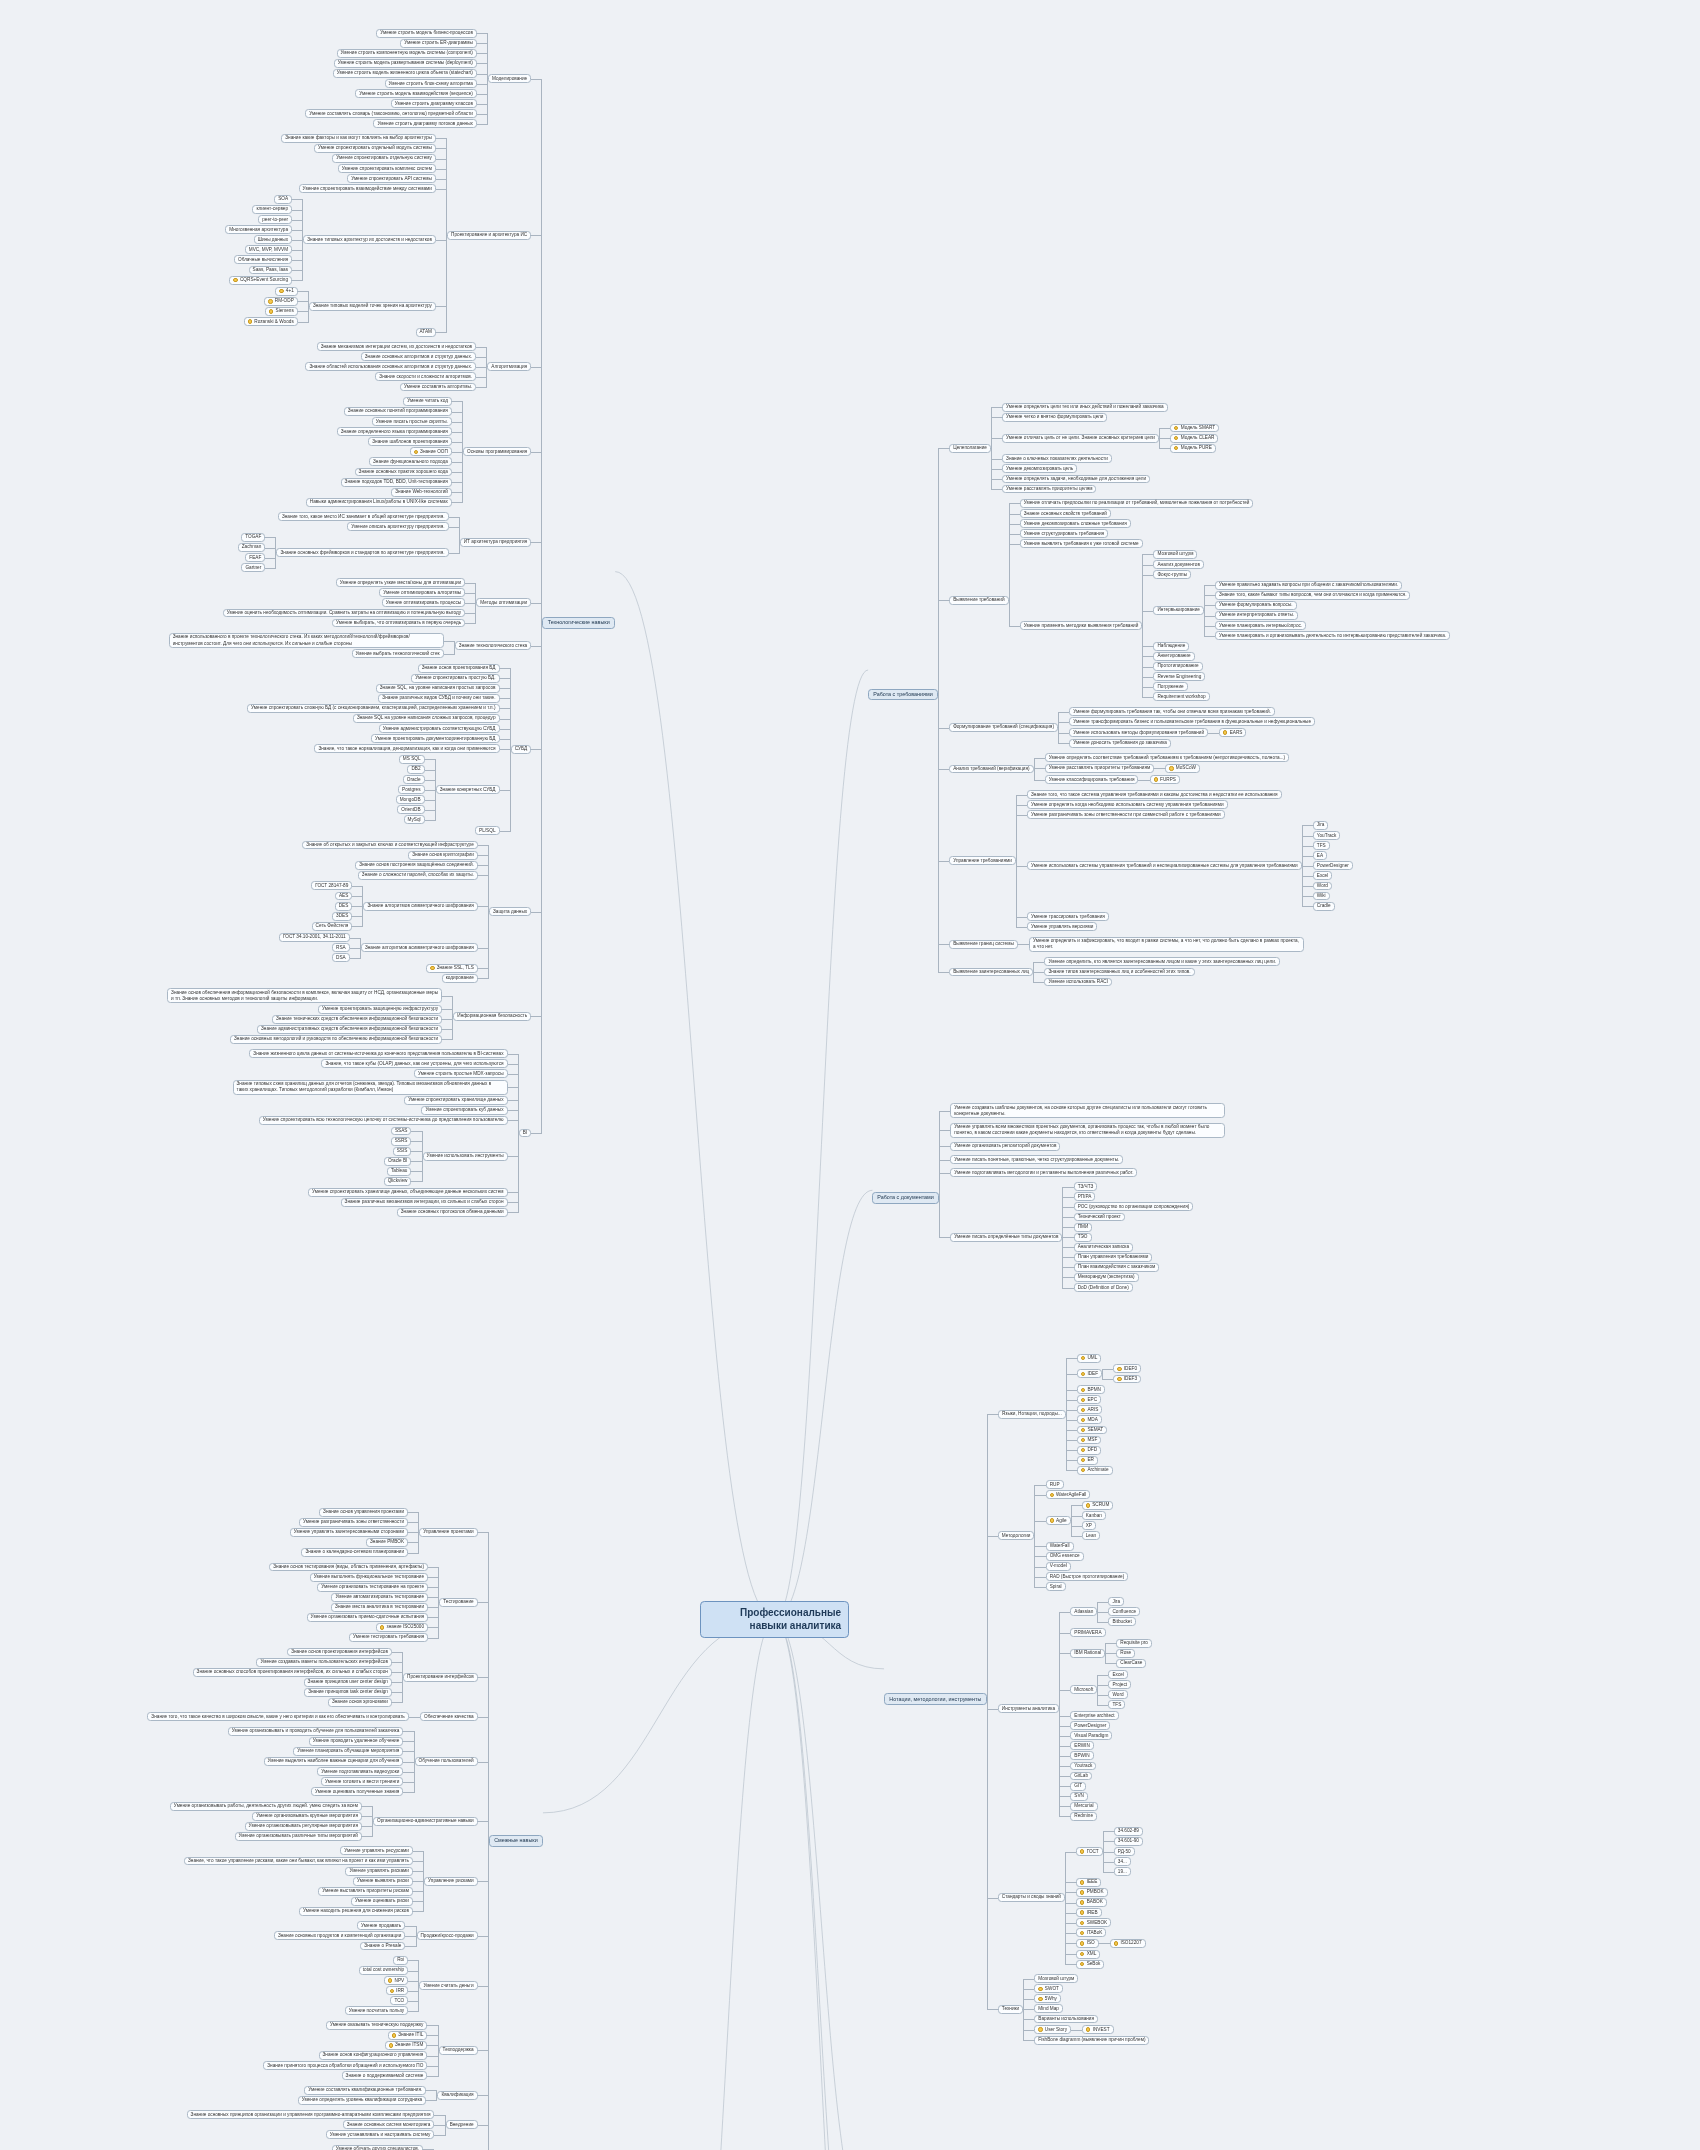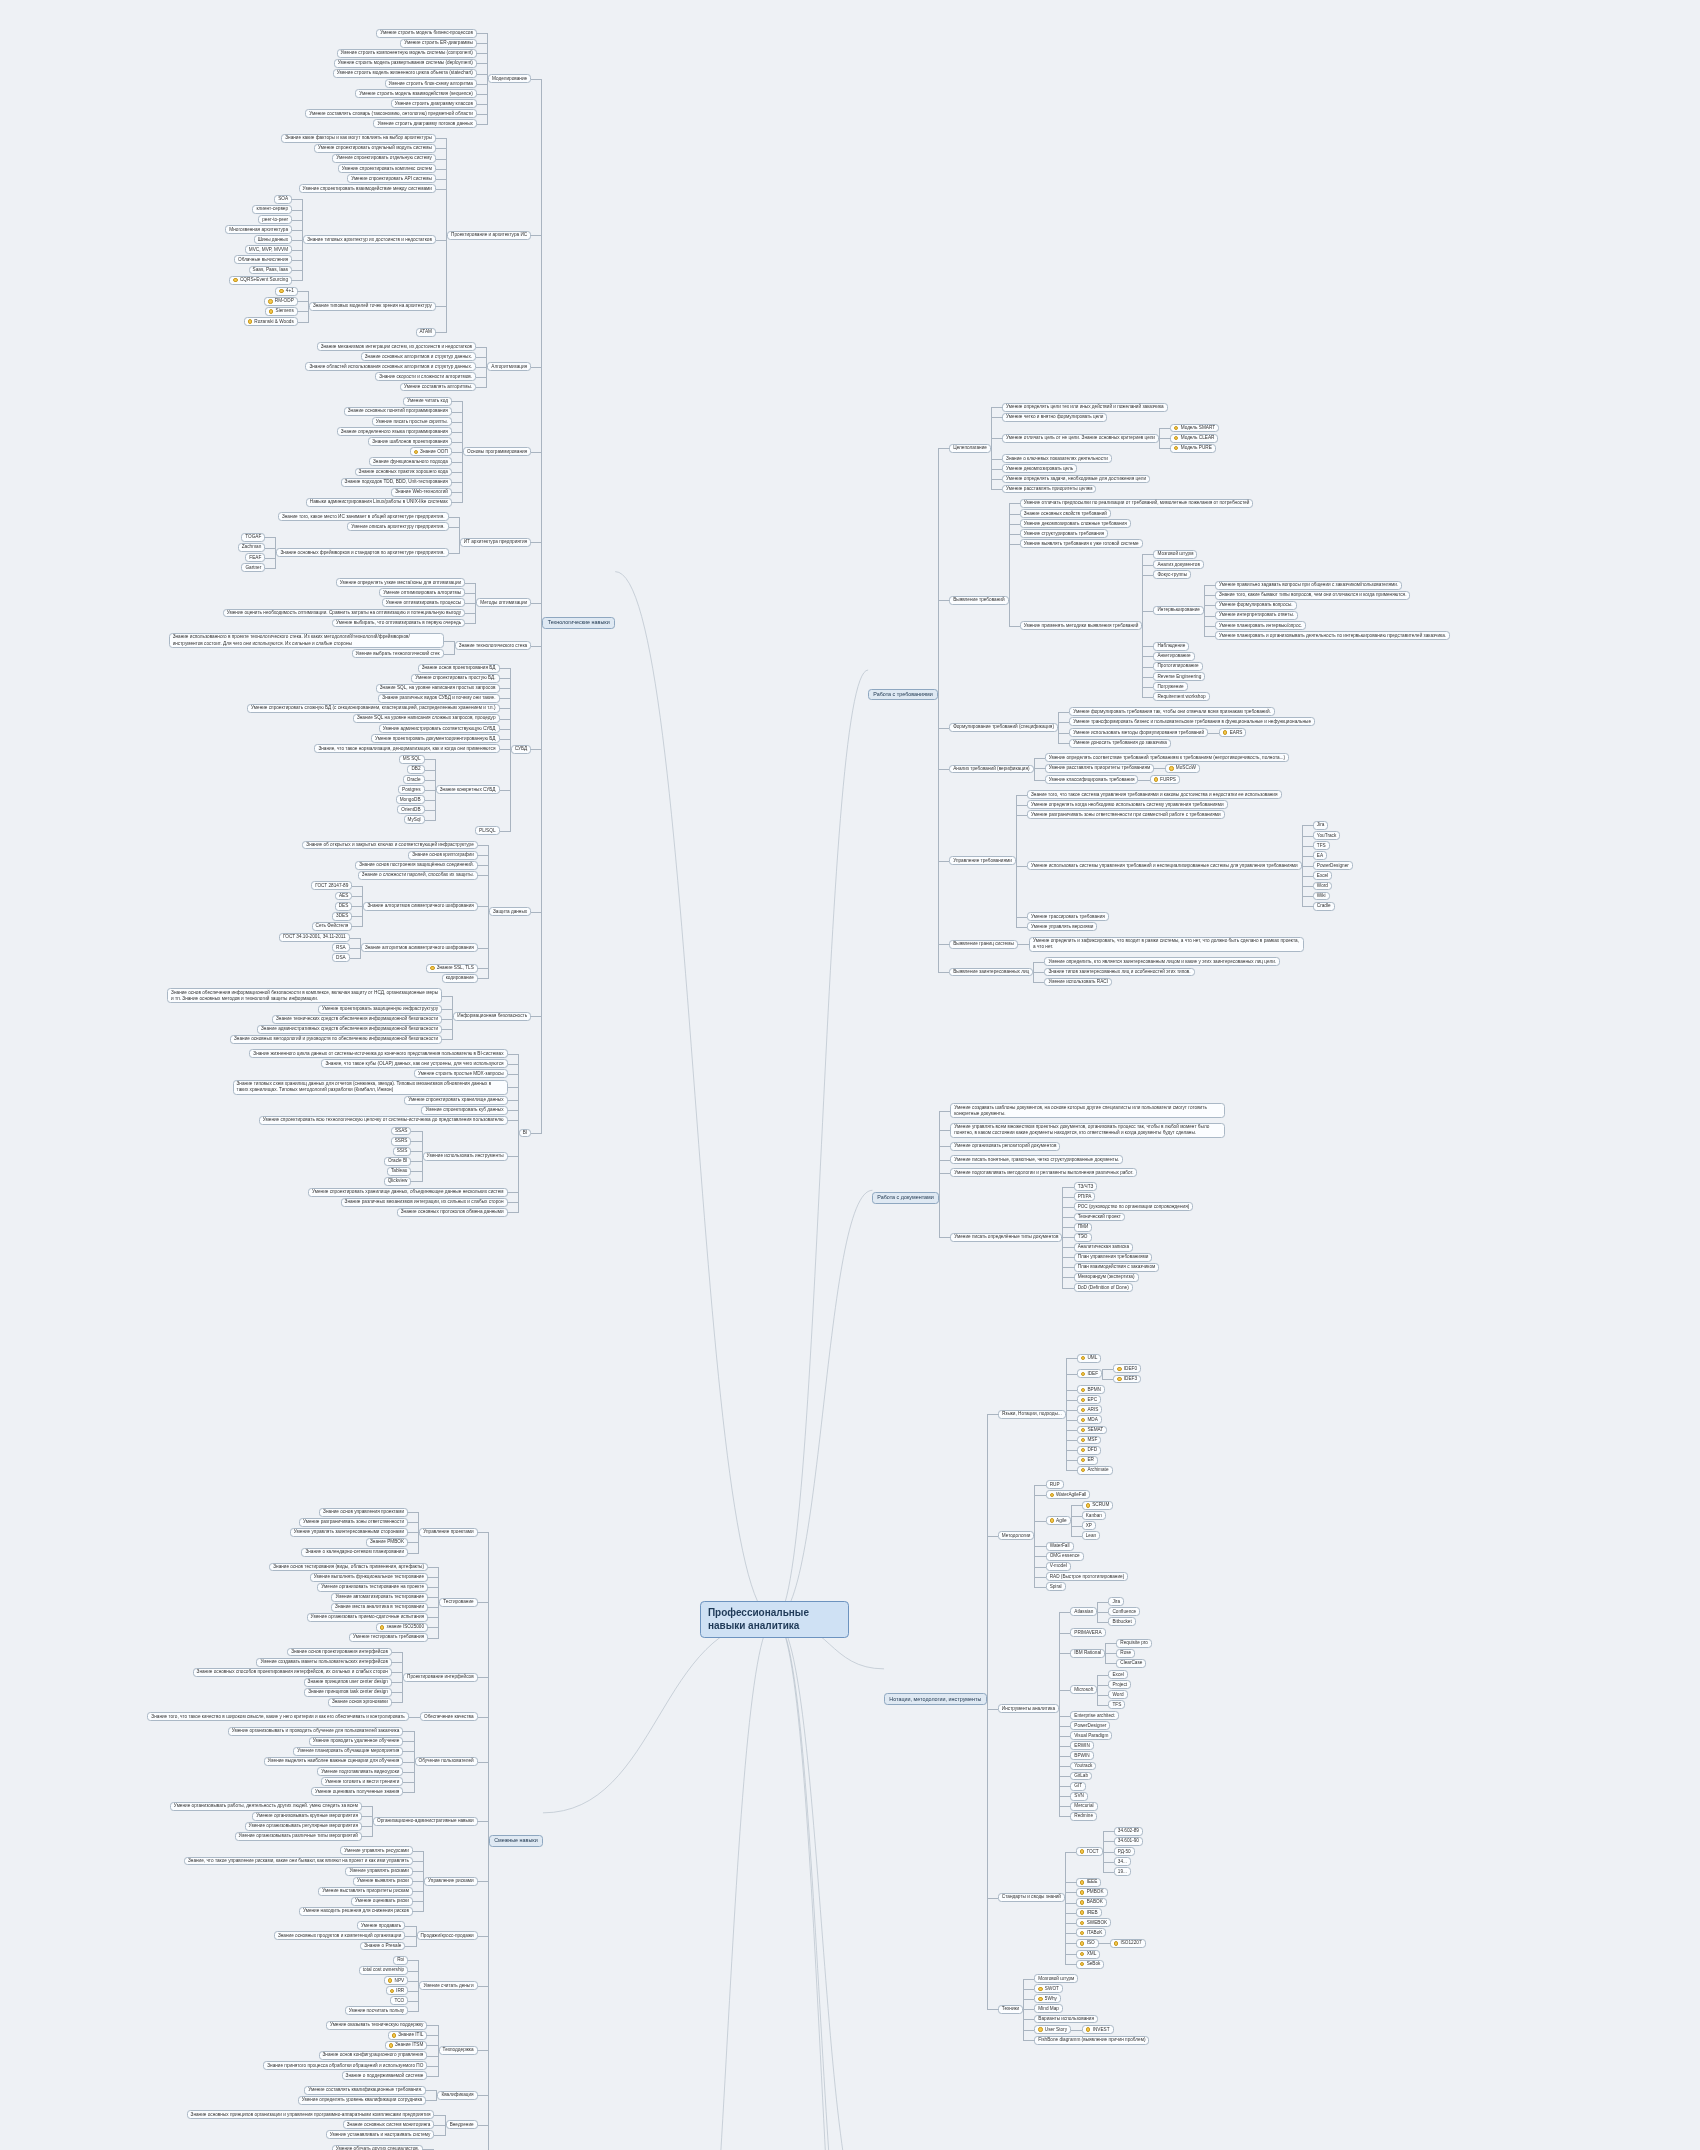--- a/index.html
+++ b/index.html
@@ -26,21 +26,21 @@
   .kid:first-child:last-child::after{display:none;}
   
   .branch > .tw > .kids > .kid{padding-top:2.2px;padding-bottom:2.2px;}
   .node{display:inline-flex;align-items:center;gap:2.2px;background:#fbfdff;border:0.4px solid #aab8c6;
         border-radius:3.4px;padding:0.4px 3px;font-size:4.7px;line-height:1.3;color:#333;max-width:275px;flex:none;}
   .node .lbl{display:inline-block;text-align:left;}
   .b-label{background:#dfe9f3;border-color:#8ea7c0;font-size:5.4px;padding:1.3px 4.3px;color:#223a52;}
   .ico{width:4.3px;height:4.3px;border-radius:50%;background:#f6c94d;border:0.4px solid #c9991f;flex:none;}
   .root{position:absolute;left:700px;top:1601px;width:149px;z-index:3;background:#cfe1f4;
         border:0.9px solid #6d93bf;border-radius:4.3px;padding:5.2px 6.9px;font-size:10px;font-weight:bold;
-        color:#1f3a58;text-align:left;line-height:1.25;}
+        color:#1f3a58;text-align:right;line-height:1.25;}
 </style>
 </head>
 <body>
 
 <div id="map">
   <svg id="edges" width="1701" height="2626" viewBox="0 0 3954 6105">
       <path d="M 1801 3764.75 C 1615.5 3764.75, 1615.5 1328.921875, 1430 1328.921875"></path>
       <path d="M 1801 3764.75 C 1531.5 3764.75, 1531.5 4214.546875, 1262 4214.546875"></path>
       <path d="M 1801 3764.75 C 1690.5 3764.75, 1690.5 5720.09375, 1580 5720.09375"></path>
       <path d="M 1801 3764.75 C 1909.5 3764.75, 1909.5 1557.65625, 2018 1557.65625"></path>

